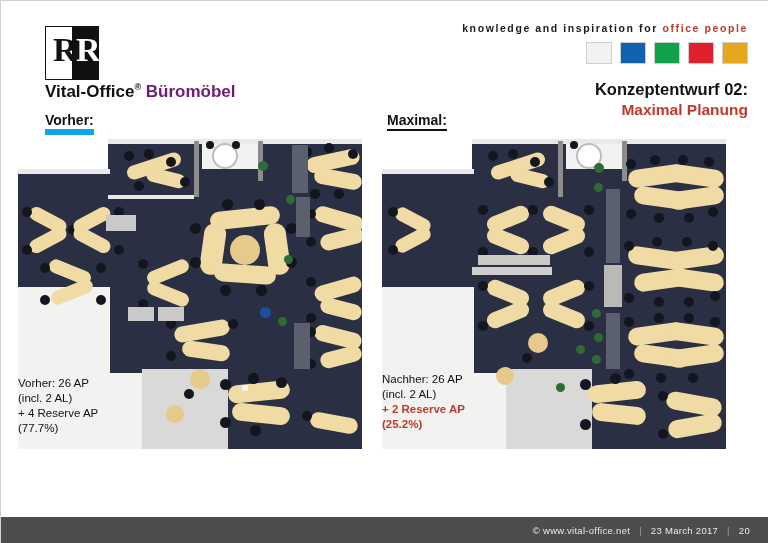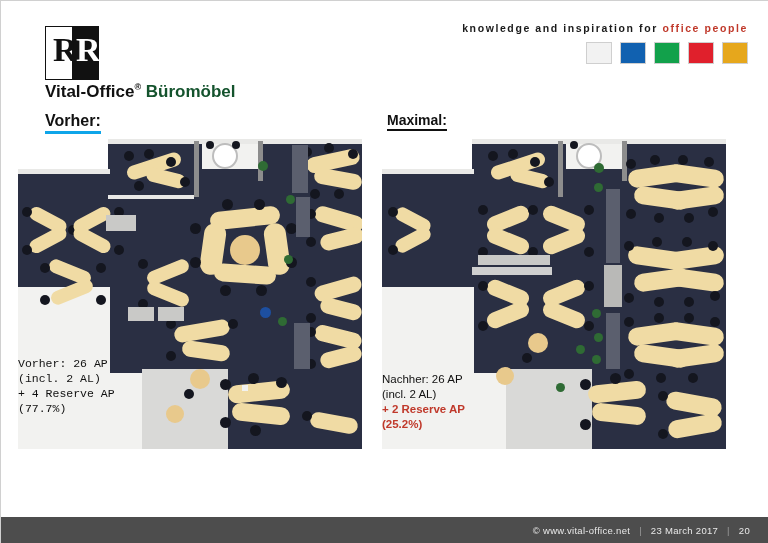--- a/index.html
+++ b/index.html
@@ -45,33 +45,33 @@
   .logo-mark .r-letter2{
     position:absolute; left:30px; top:4px;
     font-family:"Liberation Serif", serif;
     font-size:34px; color:#fff; font-weight:bold;
   }
   .logo-text{
     position:absolute; left:0; top:56px;
     font-size:17px; font-weight:bold; color:#111; white-space:nowrap;
   }
   .logo-text .sup{ font-size:9px; vertical-align:super;}
-  .logo-text .grey{ color:#14532d; }
+  .logo-text .grey{ color:#701a75; }
   .title-block{
     position:absolute; right:20px; top:80px;
     text-align:right;
   }
   .title-1{ font-size:16.5px; font-weight:bold; color:#111; }
   .title-2{ font-size:15.5px; font-weight:bold; color:#c0392b; margin-top:2px;}
 
   
   .lbl-vorher{
     position:absolute; left:45px; top:112px;
-    font-size:16px; font-weight:bold; color:#111;
-    border-bottom:3px solid #0ea5e9; padding-bottom:1px;
+    font-size:14px; font-weight:bold; color:#111;
+    border-bottom:6px solid #0ea5e9; padding-bottom:1px;
   }
   .lbl-nachher{
     position:absolute; left:387px; top:112px;
     font-size:14px; font-weight:bold; color:#111;
     border-bottom:2px solid #111; padding-bottom:1px;
   }
 
   
   .plan{ position:absolute; overflow:hidden; }
   .plan-left{ left:14px; top:137px; width:348px; height:312px; }
@@ -86,21 +86,21 @@
   .plant{ position:absolute; background:#2f6b34; border-radius:50%; }
   .cab{ position:absolute; background:#5b5f6e; }
   .cab-l{ position:absolute; background:#c9c9c7; }
   .pill{ position:absolute; background:#f0dba4; border-radius:999px;}
 
   
   .caption{
     position:absolute; font-size:11.5px; line-height:15px; color:#111;
   }
   .caption .red{ color:#c0392b; font-weight:bold;}
-  .cap-left{ left:18px; top:356px;font-family:Liberation Mono, monospace; }
+  .cap-left{ left:18px; top:376px; }
   .cap-right{ left:382px; top:372px; }
 
   
   .footer{
     position:absolute; left:0; bottom:0; width:768px; height:26px;
     background:#4d4d4d; color:#e8e8e8;
     font-size:9.5px; display:flex; align-items:center; justify-content:flex-end;
   }
   .footer .inner{ padding-right:18px; letter-spacing:.3px;}
   .footer .sep{ color:#9a9a9a; padding:0 6px;}
@@ -131,20 +131,24 @@
       <div class="blk"></div>
       <div class="r-letter">R</div>
       <div class="r-letter2">R</div>
     </div>
     <div class="logo-text">
       <span>Vital-Office</span><span class="sup">®</span>
       <span class="grey">Büromöbel</span>
     </div>
   </div>
 
+  <div class="title-block">
+    <div class="title-1">Konzeptentwurf 02:</div>
+    <div class="title-2">Maximal Planung</div>
+  </div>
 
   <div class="lbl-vorher">Vorher:</div>
   <div class="lbl-nachher">Maximal:</div>
 
   <div class="plan plan-left">
 
     <div class="floor" style="left:94px;top:2px;width:254px;height:310px;"></div>
     <div class="floor" style="left:4px;top:36px;width:92px;height:114px;"></div>
 
     <div class="room-white" style="left:4px;top:150px;width:92px;height:162px;"></div>

